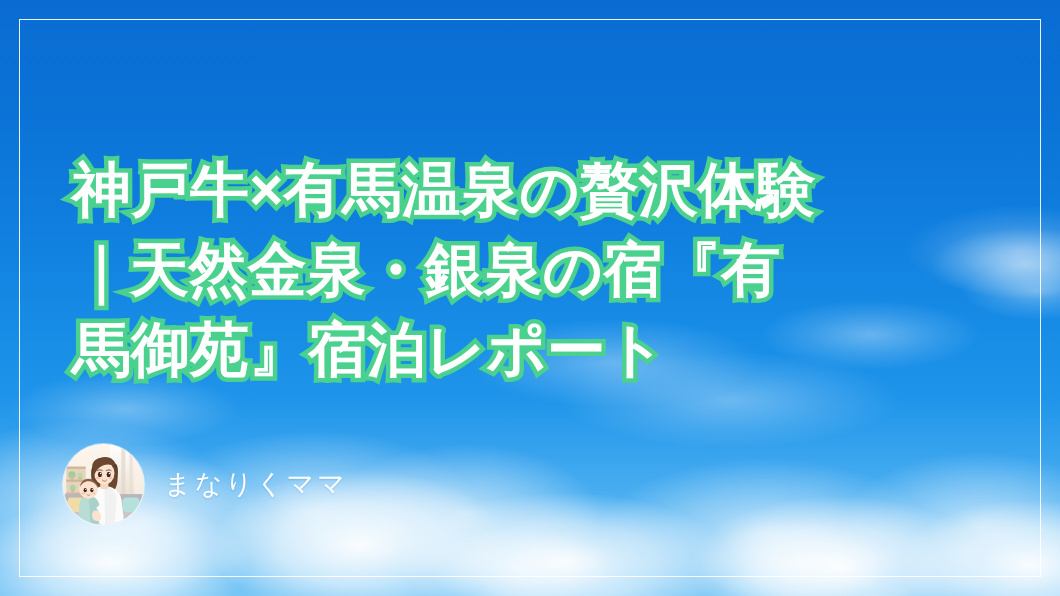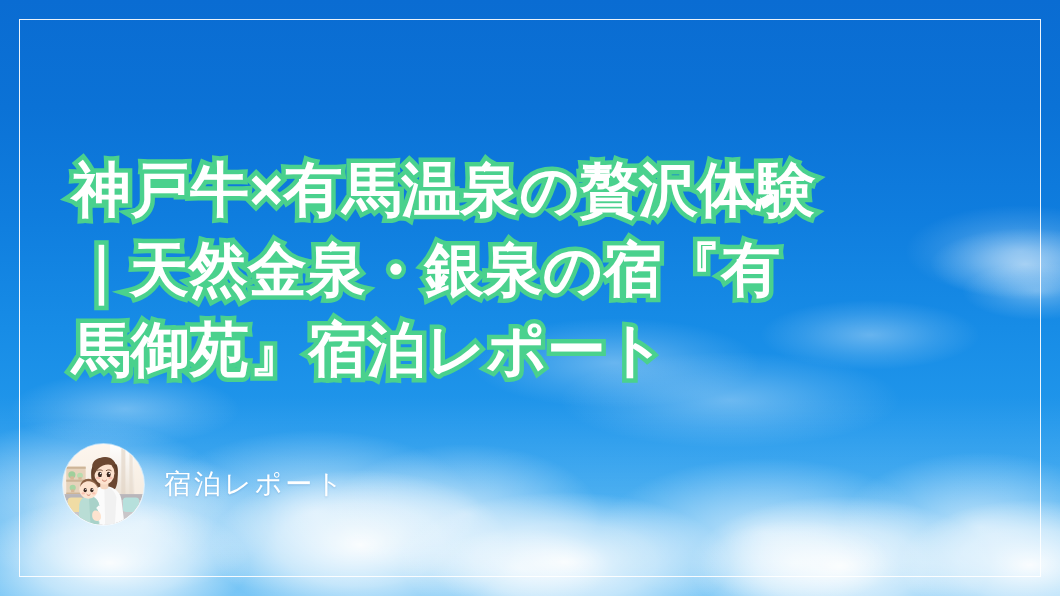--- a/index.html
+++ b/index.html
@@ -243,16 +243,16 @@
           <circle cx="36.2" cy="56.2" r="0.7" fill="#ffffff"></circle>
           <ellipse cx="25" cy="61" rx="2.2" ry="1.3" fill="#f7b8a8" opacity="0.8"></ellipse>
           <ellipse cx="38" cy="61" rx="2.2" ry="1.3" fill="#f7b8a8" opacity="0.8"></ellipse>
           <path d="M29.6 62.4 C30.8 63.8 32.6 63.8 33.6 62.4" stroke="#c4705c" stroke-width="1" fill="none" stroke-linecap="round"></path>
 
           <path d="M44 76 C50 78 52 86 50 94 L44 96 C46 88 44 82 41 79 Z" fill="#fbfbfb"></path>
           <path d="M40 82 C44 82 47 85 47 90 C47 93 45 95 42 95 C38 95 36 92 36 88 C36 85 37 82 40 82 Z" fill="#fde3cf"></path>
         </g>
       </svg>
     </div>
-    <div id="author-name">宿泊レポート</div>
+    <div id="author-name">まなりくママ</div>
   </div>
 
 </div>
 
 </body></html>

